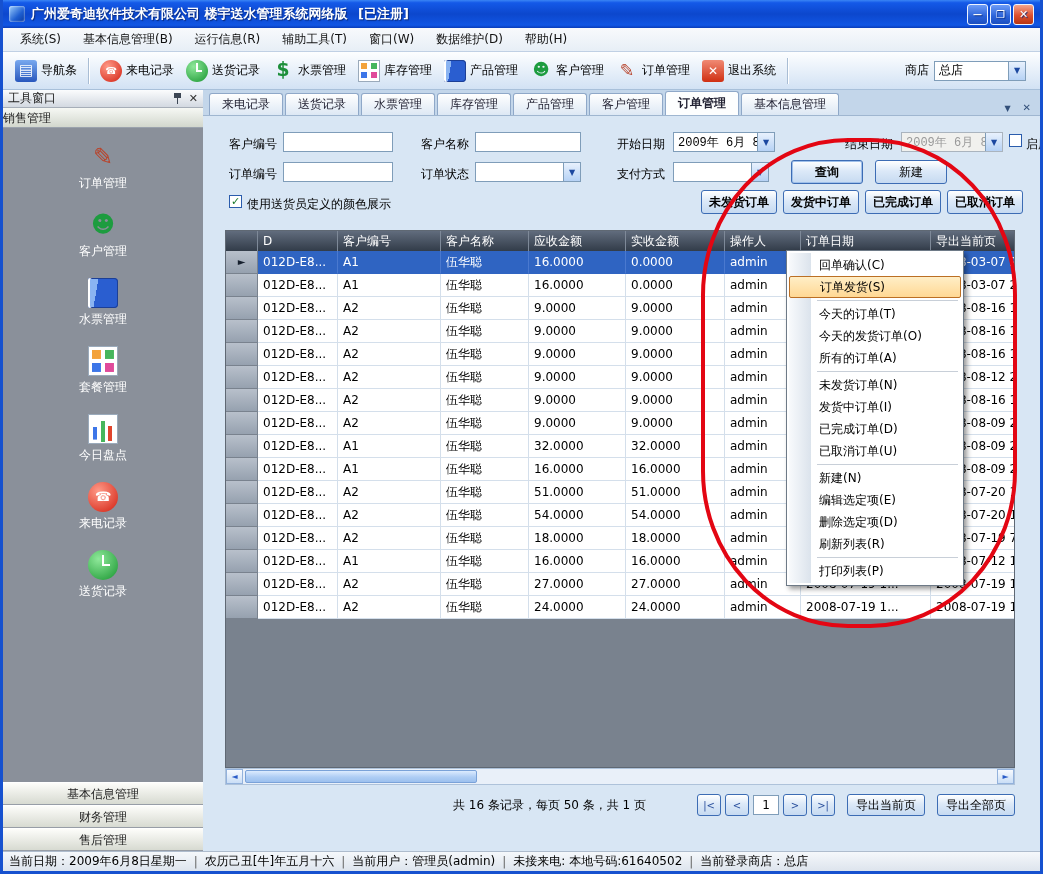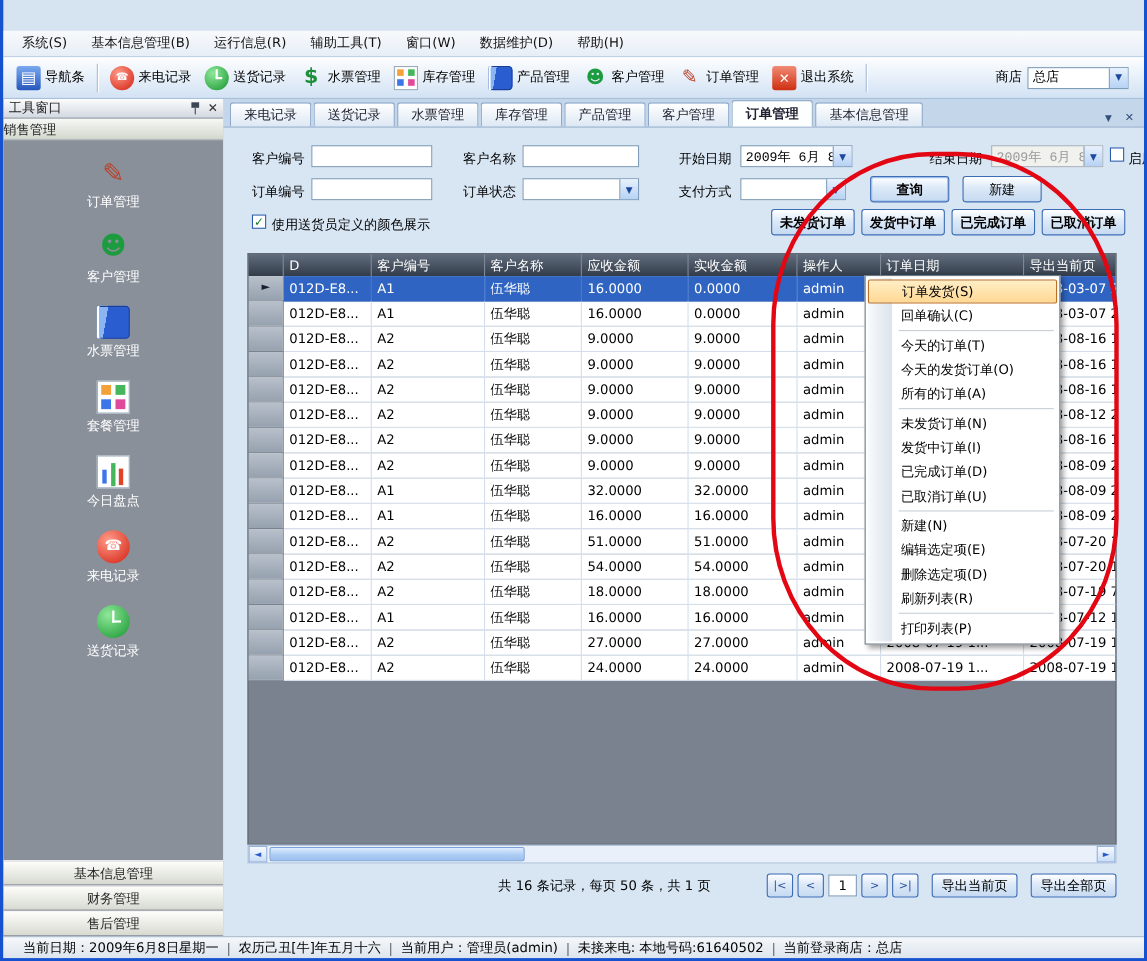--- a/index.html
+++ b/index.html
@@ -159,28 +159,40 @@
     background:linear-gradient(90deg,#f8fafc,#dbe3ec); }
   .ctx-item { position:relative; height:22px; line-height:22px; padding-left:30px; color:#000; white-space:nowrap; }
   .ctx-item.hl { background:linear-gradient(#ffeec6,#ffd894); border:1px solid #bb6f24; border-radius:2px;
     height:22px; line-height:20px; }
   .ctx-sep { position:relative; height:1px; background:#c8cfd8; margin:2px 3px 2px 28px; }
   
   .annotation { position:absolute; left:0; top:0; width:1043px; height:874px; pointer-events:none; z-index:60; }
   
   .statusbar { position:absolute; left:0; bottom:0; width:100%; height:20px;
     background:linear-gradient(#f5f8fb,#dde4ed); border-top:1px solid #aebccd;
-    display:flex; align-items:center; gap:7px; padding-left:18px; white-space:nowrap; color:#000; }
+    display:flex; align-items:center; gap:7px; padding-left:6px; white-space:nowrap; color:#000; }
   .sb-div { color:#666; }
 </style>
 </head>
 <body>
 
 <div id="window">
 
+  <div class="titlebar">
+    <div class="title-icon"></div>
+    <div class="title-text">
+      <span>广州爱奇迪软件技术有限公司 楼宇送水管理系统网络版</span>
+      <span class="title-reg">[已注册]</span>
+    </div>
+    <div class="title-buttons">
+      <div class="wbtn btn-min"></div>
+      <div class="wbtn btn-max"></div>
+      <div class="wbtn btn-close"></div>
+    </div>
+  </div>
 
   <div class="menubar">
       <div class="menu-item">系统(S)</div>
       <div class="menu-item">基本信息管理(B)</div>
       <div class="menu-item">运行信息(R)</div>
       <div class="menu-item">辅助工具(T)</div>
       <div class="menu-item">窗口(W)</div>
       <div class="menu-item">数据维护(D)</div>
       <div class="menu-item">帮助(H)</div>
     </div>
@@ -546,22 +558,22 @@
       <div class="btn pg-btn pg-next"></div>
       <div class="pg-gap"></div>
       <div class="btn pg-btn pg-last"></div>
       <div class="btn export-btn">导出当前页</div>
       <div class="btn export-btn">导出全部页</div>
     </div>
   </div>
 
   <div class="ctx">
     <div>
+        <div class="ctx-item">回单确认(C)</div>
         <div class="ctx-item hl">订单发货(S)</div>
-        <div class="ctx-item">回单确认(C)</div>
         <div class="ctx-sep"></div>
         <div class="ctx-item">今天的订单(T)</div>
         <div class="ctx-item">今天的发货订单(O)</div>
         <div class="ctx-item">所有的订单(A)</div>
         <div class="ctx-sep"></div>
         <div class="ctx-item">未发货订单(N)</div>
         <div class="ctx-item">发货中订单(I)</div>
         <div class="ctx-item">已完成订单(D)</div>
         <div class="ctx-item">已取消订单(U)</div>
         <div class="ctx-sep"></div>

